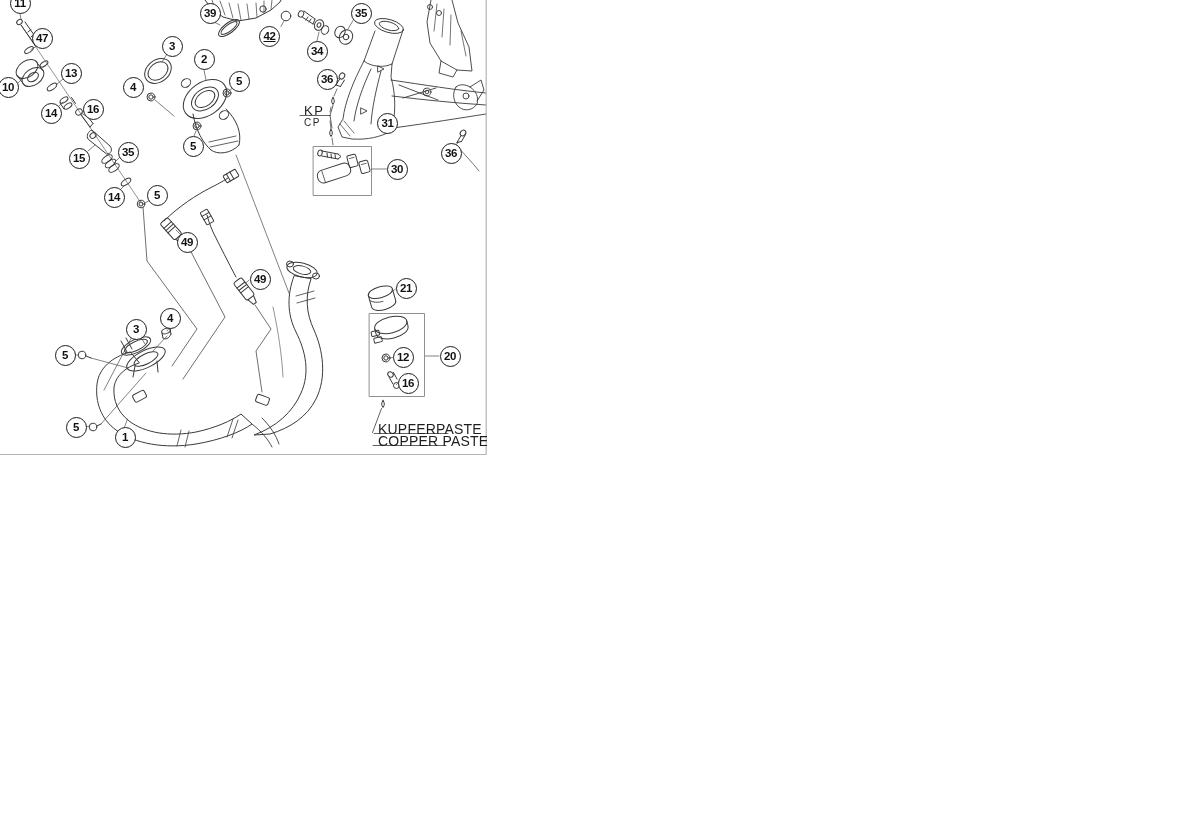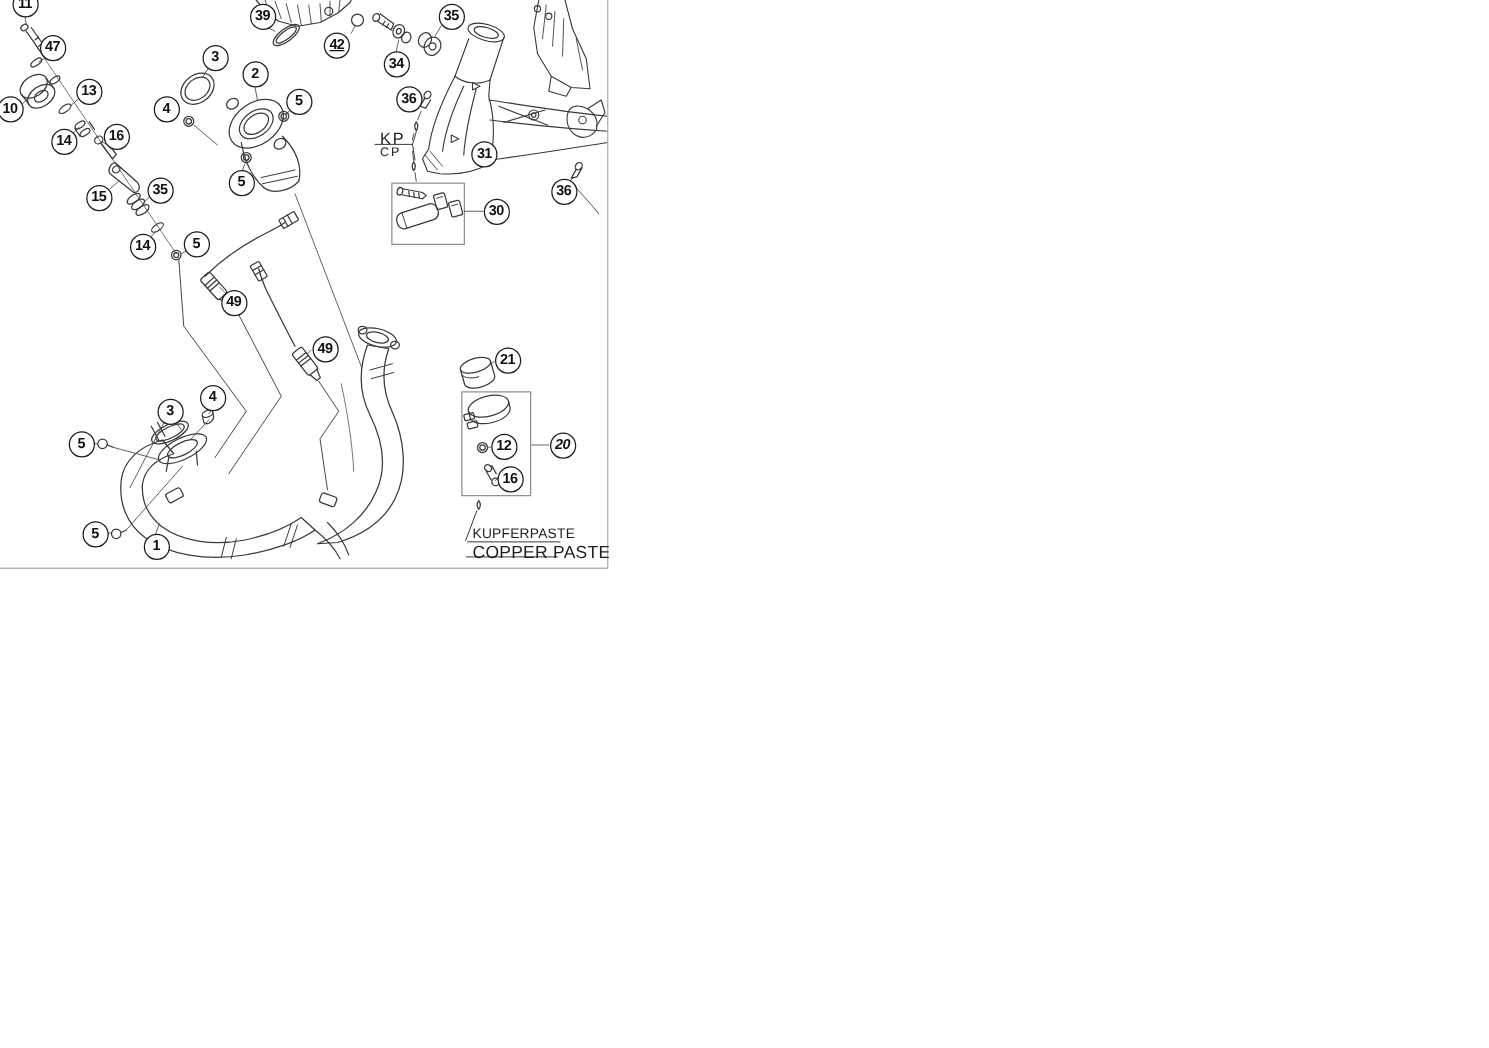--- a/index.html
+++ b/index.html
@@ -18,21 +18,21 @@
     border:1.6px solid #1c1c1c;border-radius:50%;background:#ffffff;
     display:flex;align-items:center;justify-content:center;
     font-size:11.5px;font-weight:bold;color:#111;letter-spacing:-0.4px;
     z-index:5;
   }
   .label-text{
     position:absolute;color:#1e1e1e;white-space:nowrap;z-index:4;
   }
   #kp-label{left:304px;top:103px;font-size:13px;letter-spacing:1.5px;}
   #cp-label{left:304px;top:117px;font-size:10px;letter-spacing:1.5px;}
-  #kupferpaste-label{left:378px;top:421px;font-size:11px;letter-spacing:0.2px;}
+  #kupferpaste-label{left:378px;top:421px;font-size:14px;letter-spacing:0.2px;}
   #copperpaste-label{left:378px;top:433px;font-size:14px;letter-spacing:0.2px;text-align:right;}
 </style>
 </head>
 <body>
 
 <div id="diagram">
 
   <svg id="artsvg" width="487" height="458" viewBox="0 0 487 458">
     <g fill="none" stroke="#3a3a3a" stroke-width="1" stroke-linecap="round" stroke-linejoin="round">
 
@@ -296,20 +296,20 @@
       <div class="callout" style="left: 350.5px; top: 2.5px;">35</div>
       <div class="callout" style="left: 316.5px; top: 68.5px;">36</div>
       <div class="callout" style="left: 377px; top: 112.5px; text-align: right;">31</div>
       <div class="callout" style="left: 440.5px; top: 142.5px;">36</div>
       <div class="callout" style="left: 386.5px; top: 158.5px;">30</div>
       <div class="callout" style="left: 176.5px; top: 231.5px;">49</div>
       <div class="callout" style="left: 249.5px; top: 268.5px;">49</div>
       <div class="callout" style="left: 395.5px; top: 277.5px;">21</div>
       <div class="callout" style="left: 392.5px; top: 346.5px; text-align: right;">12</div>
       <div class="callout" style="left: 397.5px; top: 372.5px;">16</div>
-      <div class="callout" style="left: 439.5px; top: 345.5px; font-style: italic;">20</div>
+      <div class="callout" style="left: 439.5px; top: 345.5px;">20</div>
       <div class="callout" style="left: 125.5px; top: 318.5px;">3</div>
       <div class="callout" style="left: 159.5px; top: 307.5px;">4</div>
       <div class="callout" style="left: 54.5px; top: 344.5px;">5</div>
       <div class="callout" style="left: 65.5px; top: 416.5px;">5</div>
       <div class="callout" style="left: 114.5px; top: 426.5px;">1</div>
     </div>
 </div>
 
 </body></html>

